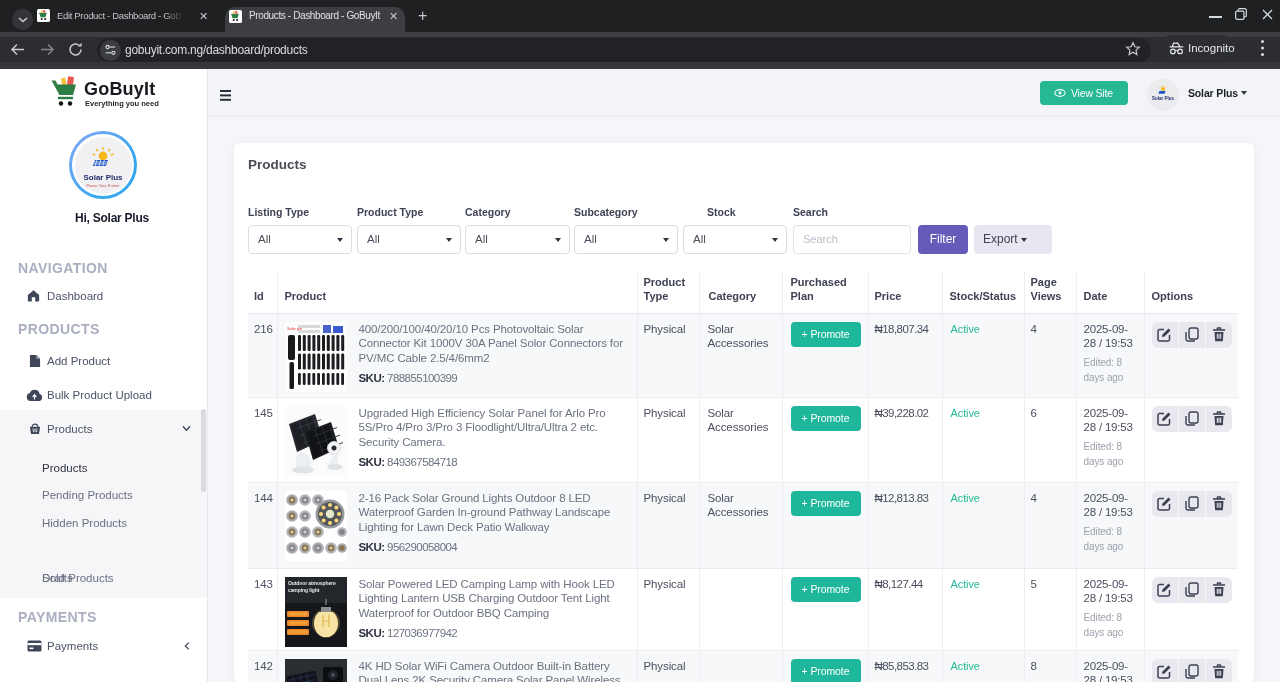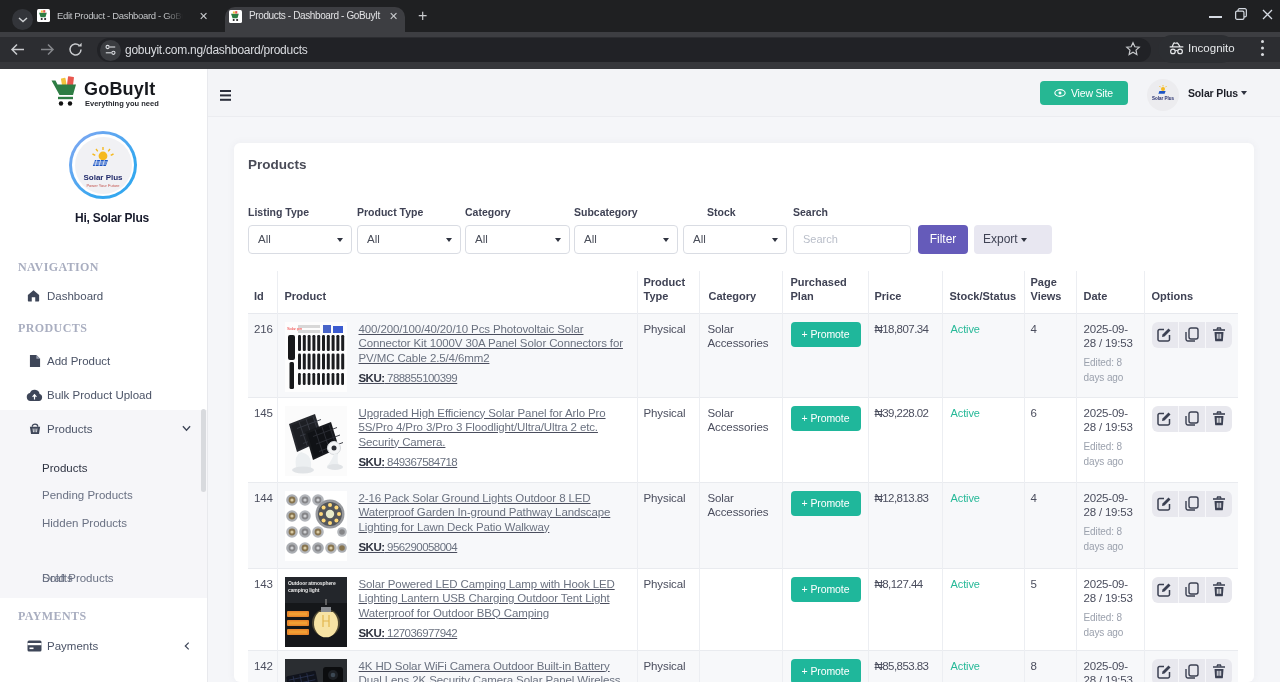--- a/index.html
+++ b/index.html
@@ -15,21 +15,21 @@
 .tabactive { left:225px; top:7px; width:180px; height:30px; background:#3d3e42; border-radius:10px 10px 0 0; }
 #chevcirc { left:12px; top:9px; width:21px; height:21px; border-radius:50%; background:#33353a; color:#cfd1d4; text-align:center; line-height:19px; font-size:11px; }
 .tclose { color:#c8cacd; font-size:11px; }
 #urlpill { left:97px; top:38px; width:1054px; height:24px; background:#212226; border-radius:12px; }
 #tunechip { left:100px; top:39.5px; width:21px; height:21px; border-radius:50%; background:#3a3c40; }
 .url { color:#dadce0; font-size:12px; letter-spacing:-0.25px; }
 #incog { left:1158px; top:35px; width:77px; height:28px; background:#2c2e32; border-radius:14px; }
 
 
 #sidebar { left:0; top:69px; width:208px; height:613px; background:#ffffff; border-right:1px solid #e8e9ed; }
-.seclabel { font-size:12px; letter-spacing:0.4px; color:#a9aec0; font-weight:bold;font-family:Liberation Serif, serif; }
+.seclabel { font-size:14px; letter-spacing:0.4px; color:#a9aec0; font-weight:bold; }
 .navitem { font-size:11.5px; color:#4b5366; }
 .subitem { font-size:11.5px; color:#6a7183; }
 #submenu { left:0; top:410px; width:207px; height:188px; background:#f6f6f9; }
 
 
 #topbar { left:208px; top:69px; width:1072px; height:48px; background:#f3f4f7; border-bottom:1px solid #ebecf0; }
 #viewsite { left:1040px; top:81px; width:88px; height:24px; background:#26b793; border-radius:4px; }
 
 
 #card { left:234px; top:143px; width:1020px; height:539px; background:#ffffff; border-radius:6px; box-shadow:0 0 8px rgba(60,60,80,0.05); overflow:hidden; }
@@ -58,21 +58,21 @@
 .sku b { color:#2f3340;text-align:center; }
 .promote { display:inline-block; width:70px; height:25px; background:#1fb79b; border-radius:4px; color:#fff; font-size:10.5px; text-align:center; line-height:25px; }
 .active { color:#27b998; font-size:11px; }
 .price { letter-spacing:-0.55px; }
 .datec { letter-spacing:-0.2px; }
 .edited { font-size:10px; letter-spacing:-0.1px; color:#9ba1ad; margin-top:5px; line-height:15px; }
 .opts { display:flex; width:80px; height:26px; background:#e8e8ee; border-radius:6px; }
 .opt { flex:1; display:flex; align-items:center; justify-content:center; border-right:1px solid #f7f7fa; }
 .opt:last-child { border-right:none; }
 .thumbwrap { float:left; width:62px; height:70px; margin-right:12px; }
-.pcell { overflow:hidden;text-decoration:underline; }
+.pcell { overflow:hidden; }
 </style>
 </head>
 <body>
 <div id="stage">
 
   <div class="abs" id="tabbar"></div>
   <div class="abs" id="tabstrip2"></div>
   <div class="abs" id="toolbar"></div>
   <div class="abs" id="toolbot"></div>
   <div class="abs" id="chevcirc">

